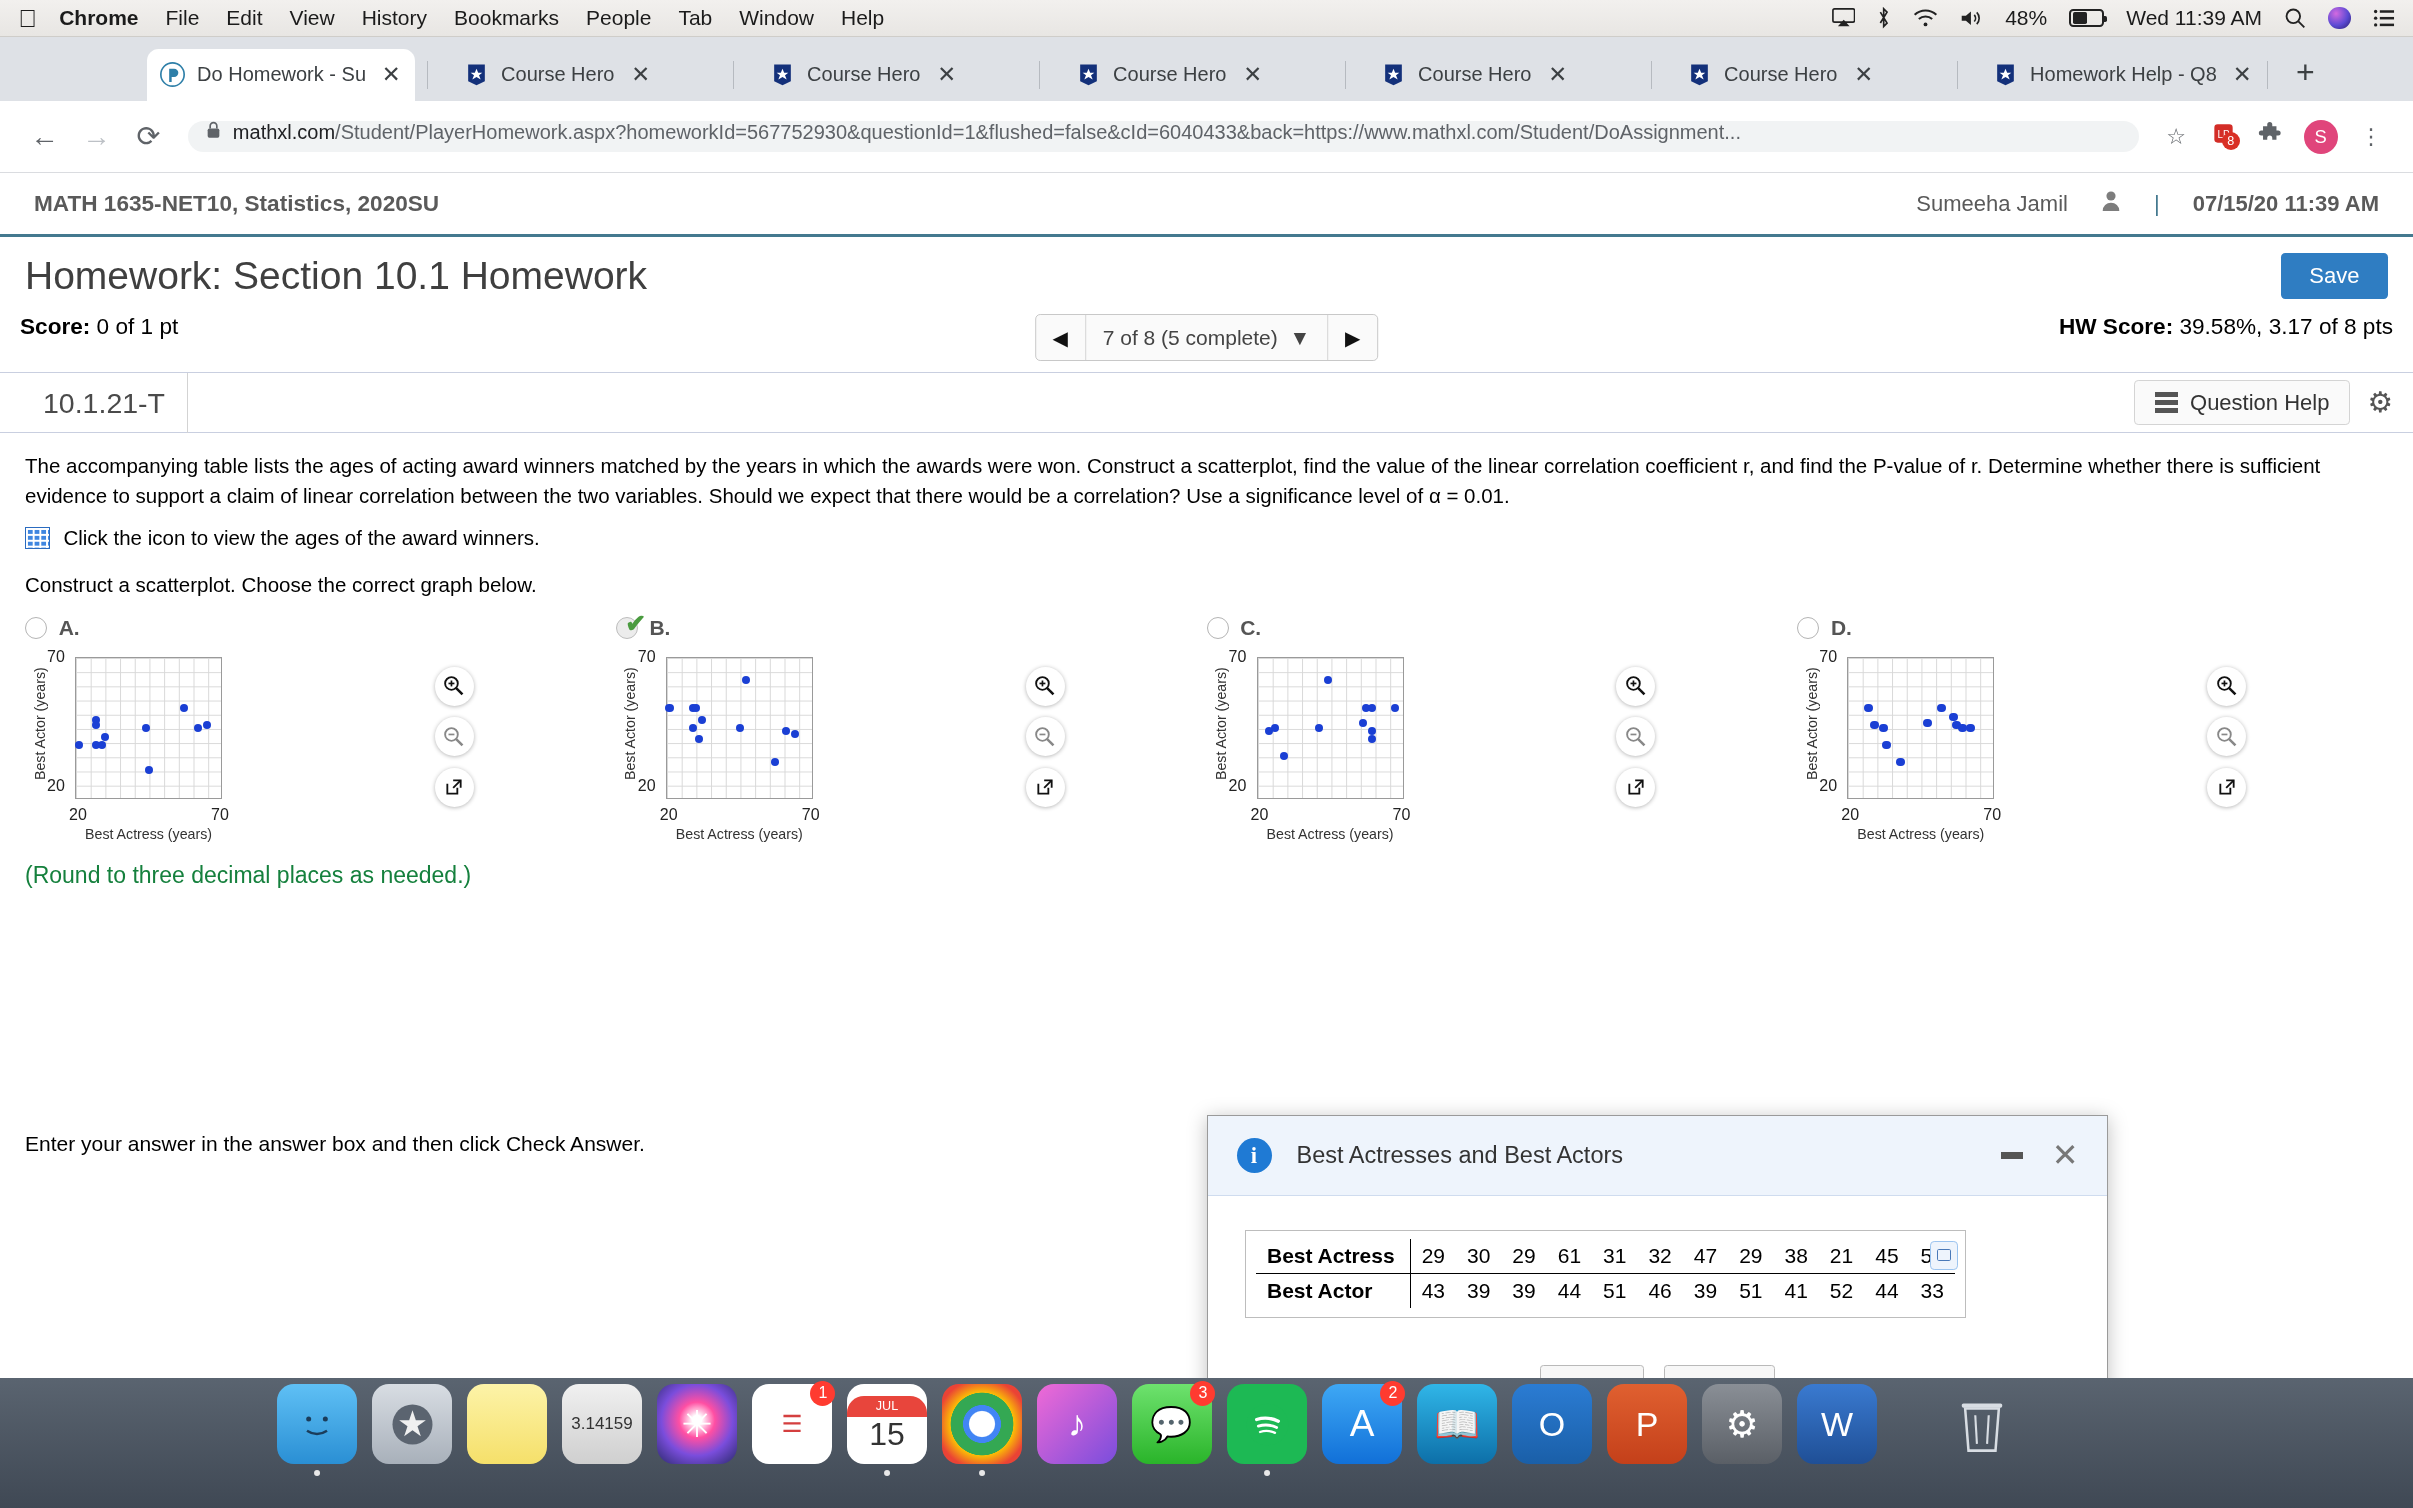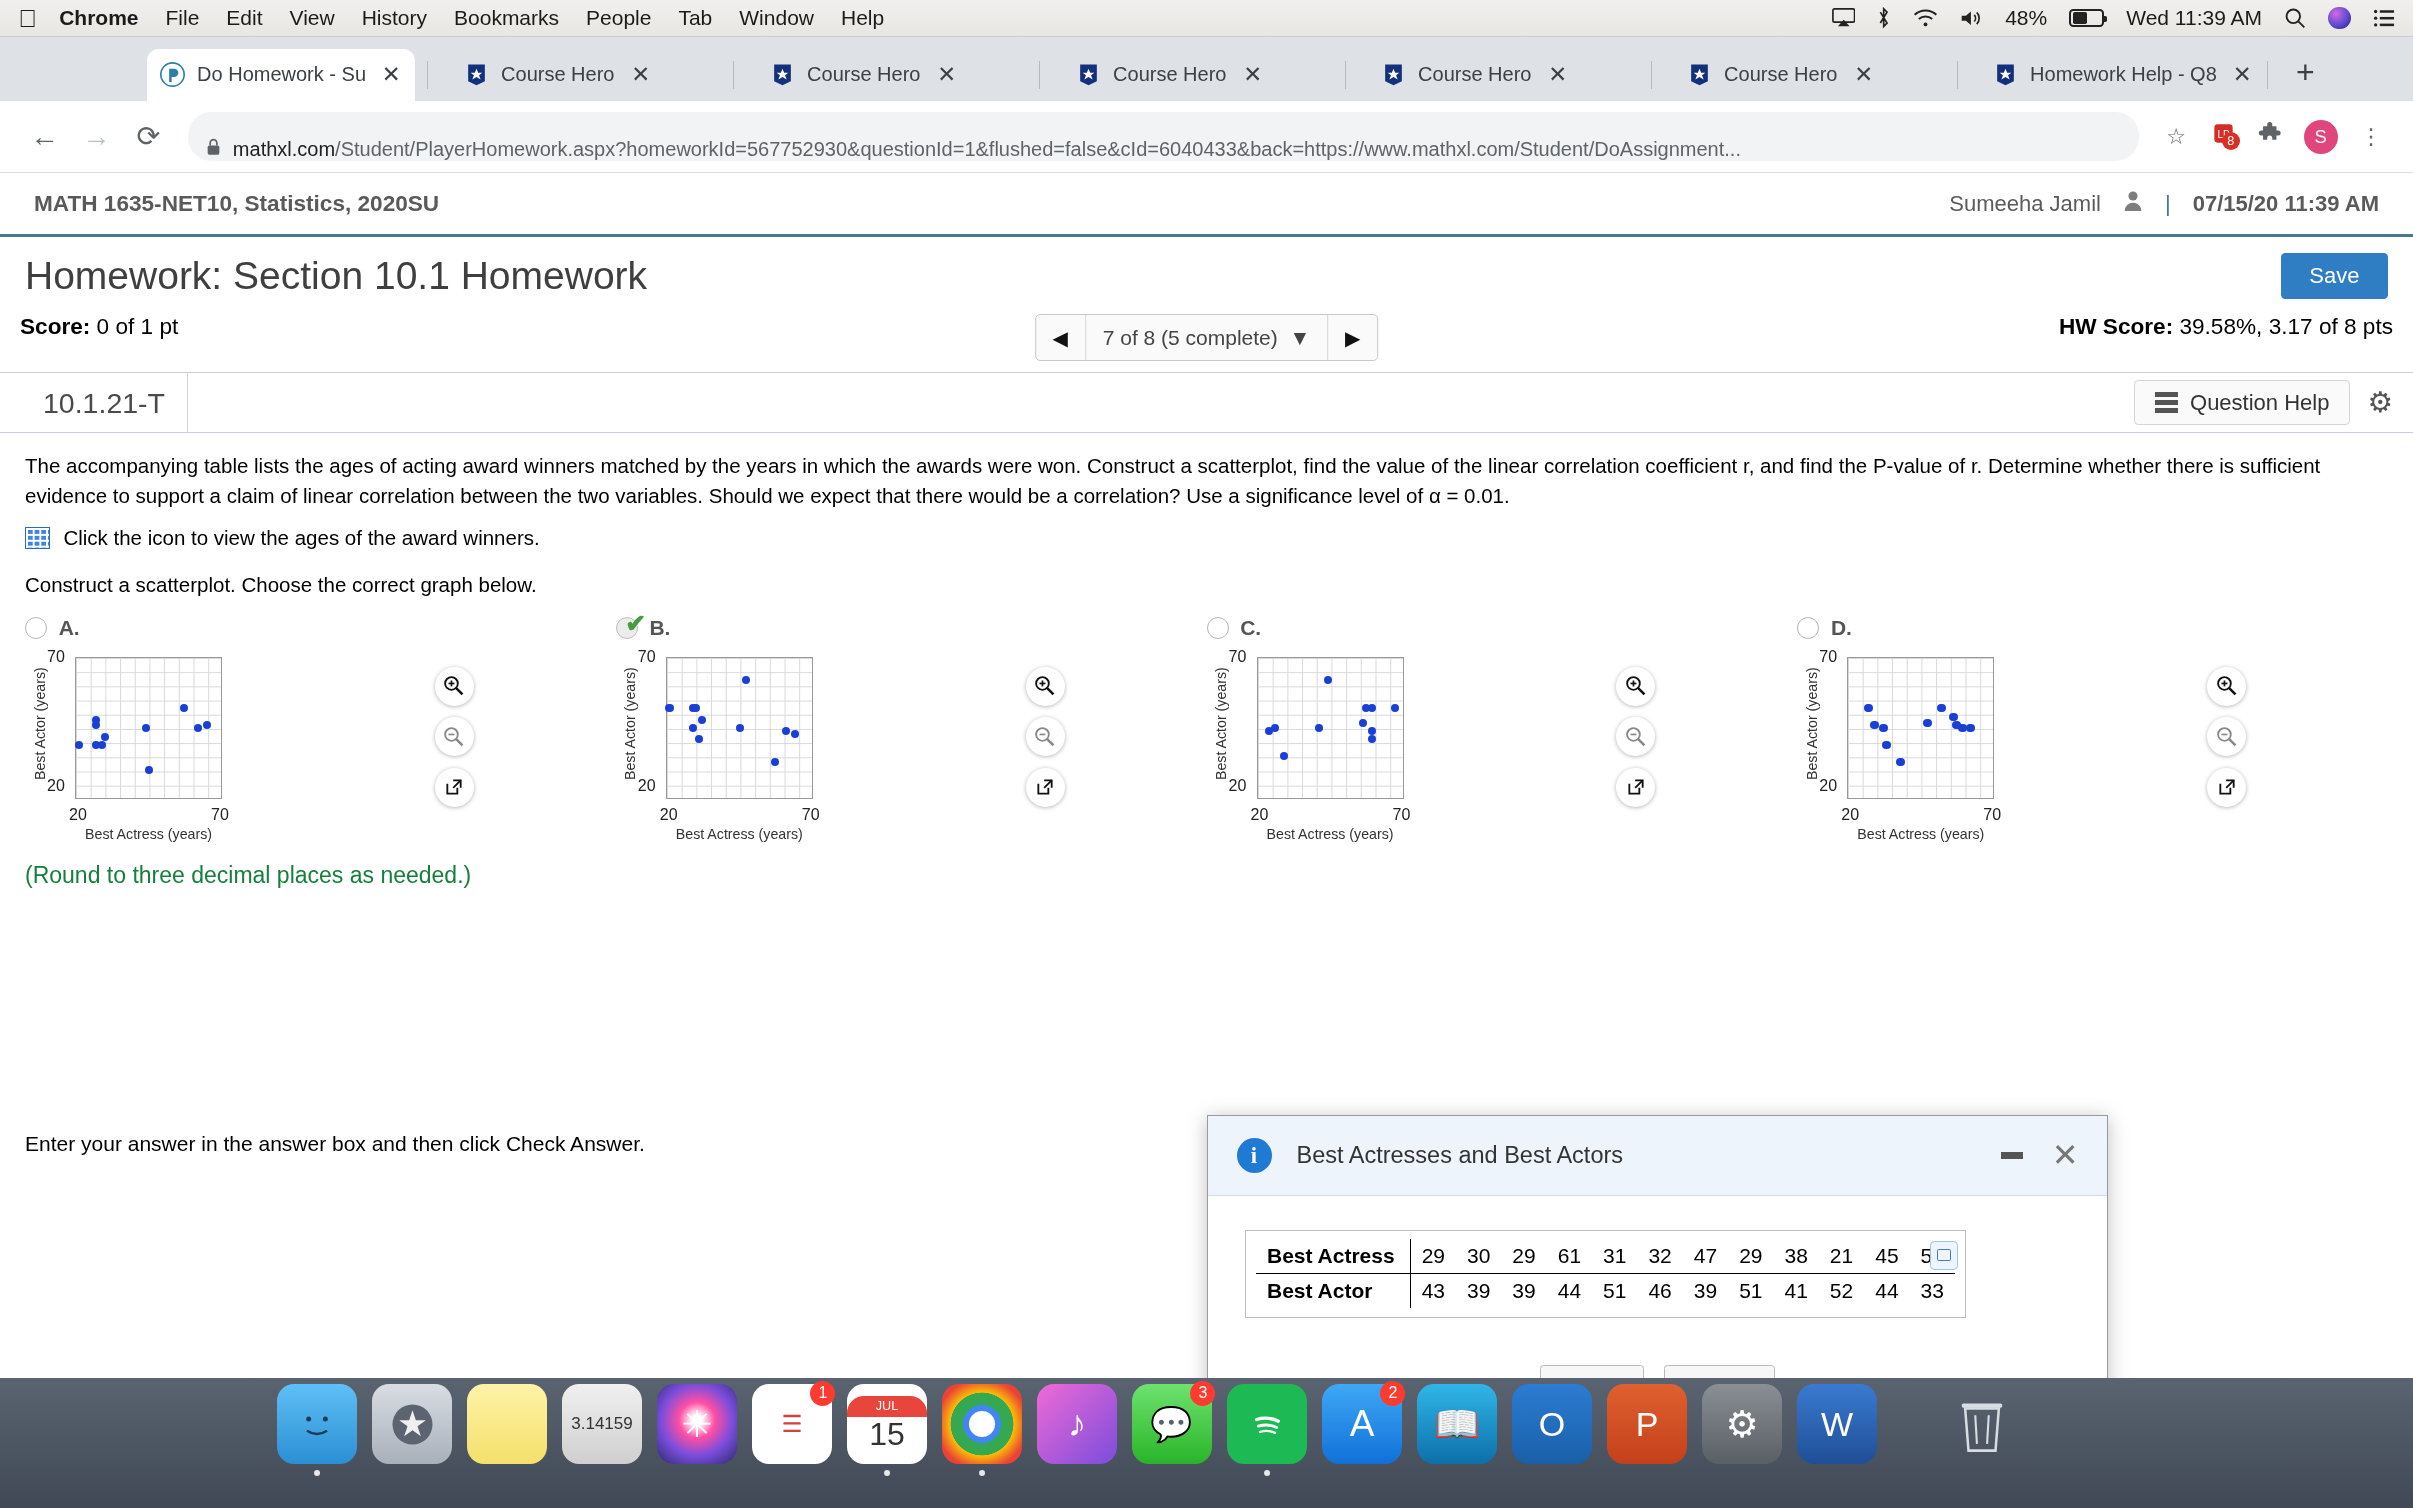--- a/index.html
+++ b/index.html
@@ -55,22 +55,22 @@
   .newtab { position: absolute; top: 23.5px; left: 2296px; font-size: 32px; color: #3c4043; line-height: 0.7; }
 
   .chrome-toolbar {
     position: absolute; top: 101px; left: 0; width: 2413px; height: 72px;
     background: #fff; display: flex; align-items: center; padding: 0 18.4px;
     border-bottom: 0.8px solid #dadce0;
   }
   .nav-btn { font-size: 28.5px; color: #5f6368; width: 52px; text-align: center; }
   .nav-btn.dim { color: #bdc1c6; }
   .omnibox {
-    flex: 1; height: 49px; background: #f1f3f4; border-radius: 23.5px;
-    display: flex; align-items: flex-end; padding: 0 18.4px; margin: 0 13.4px;
+    flex: 1; height: 31px; background: #f1f3f4; border-radius: 23.5px;
+    display: flex; align-items: flex-start; padding: 0 18.4px; margin: 0 13.4px;
     font-size: 20px; color: #202124; overflow: hidden;
   }
   .omnibox .lock { font-size: 18.4px; margin-right: 11.7px; color: #5f6368; }
   .url-host { color: #202124; }
   .url-path { color: #5f6368; }
   .tb-icon { width: 47px; text-align: center; font-size: 22px; color: #5f6368; position: relative; }
   .ext-badge {
     position: absolute; bottom: 1.7px; right: 6.7px; background: #d93025; color: #fff;
     font-size: 12.6px; border-radius: 50%; width: 18.4px; height: 18.4px;
     display: flex; align-items: center; justify-content: center;
@@ -81,21 +81,21 @@
   }
 
   
   .page { position: absolute; top: 173px; left: 0; width: 2413px; height: 1205px; background: #fff; overflow: hidden; }
 
   .course-bar {
     height: 64px; display: flex; align-items: center; padding: 0 34px;
     border-bottom: 3.4px solid #44798f; background: #fff;
   }
   .course-name { font-size: 22.6px; font-weight: bold; color: #5a5a5a; }
-  .course-right { margin-left: auto; display: flex; align-items: center; gap: 22px; font-size: 22px; color: #5a5a5a; }
+  .course-right { margin-left: auto; display: flex; align-items: center; gap: 33px; font-size: 22px; color: #5a5a5a; }
   .course-right .bold { font-weight: bold; }
   .person-icon { font-size: 22px; color: #7d7d7d; }
   .vline { color: #44798f; }
 
   .hw-title-row { height: 77px; display: flex; align-items: center; padding: 0 25px; }
   .hw-title { font-size: 39px; color: #3f3f3f; font-weight: normal; }
   .save-btn {
     margin-left: auto; background: #2f7dc2; color: #fff; border: none;
     font-size: 22px; padding: 10px 28.5px; border-radius: 4.2px; cursor: pointer;
   }

